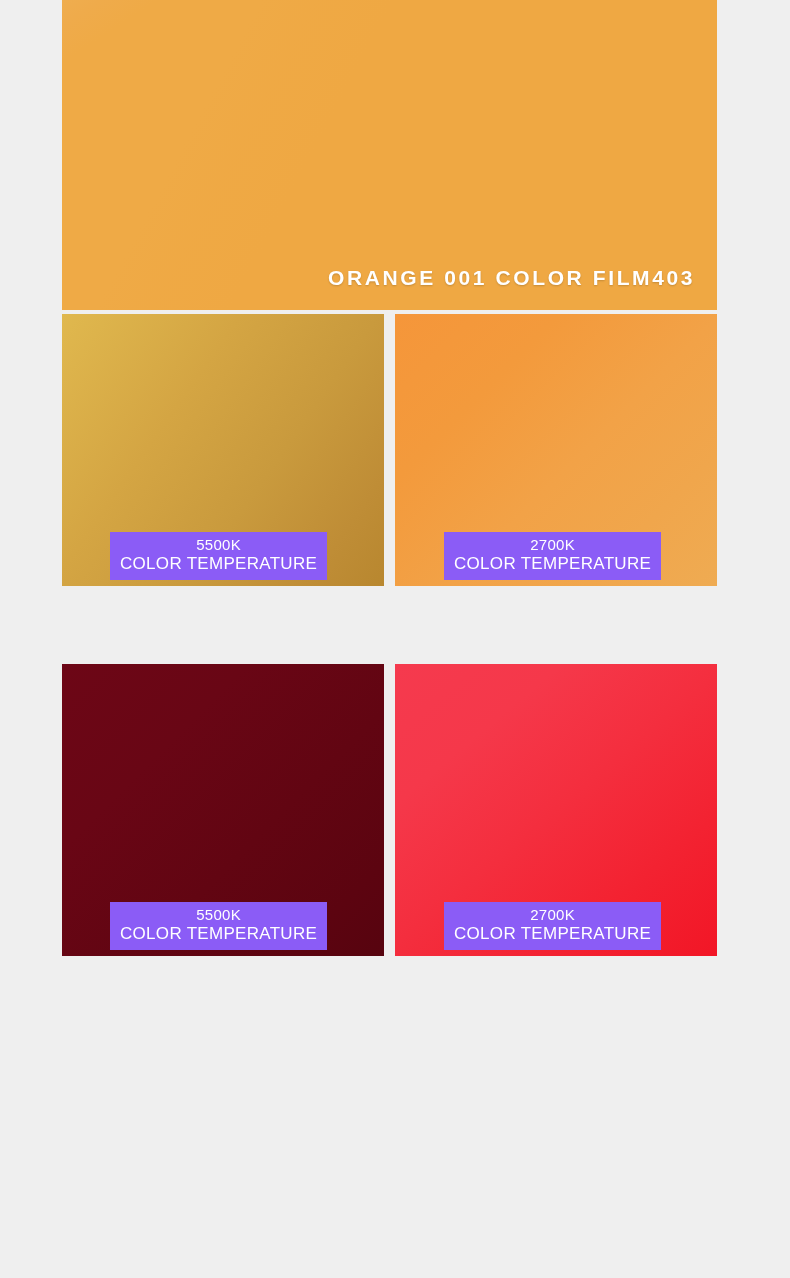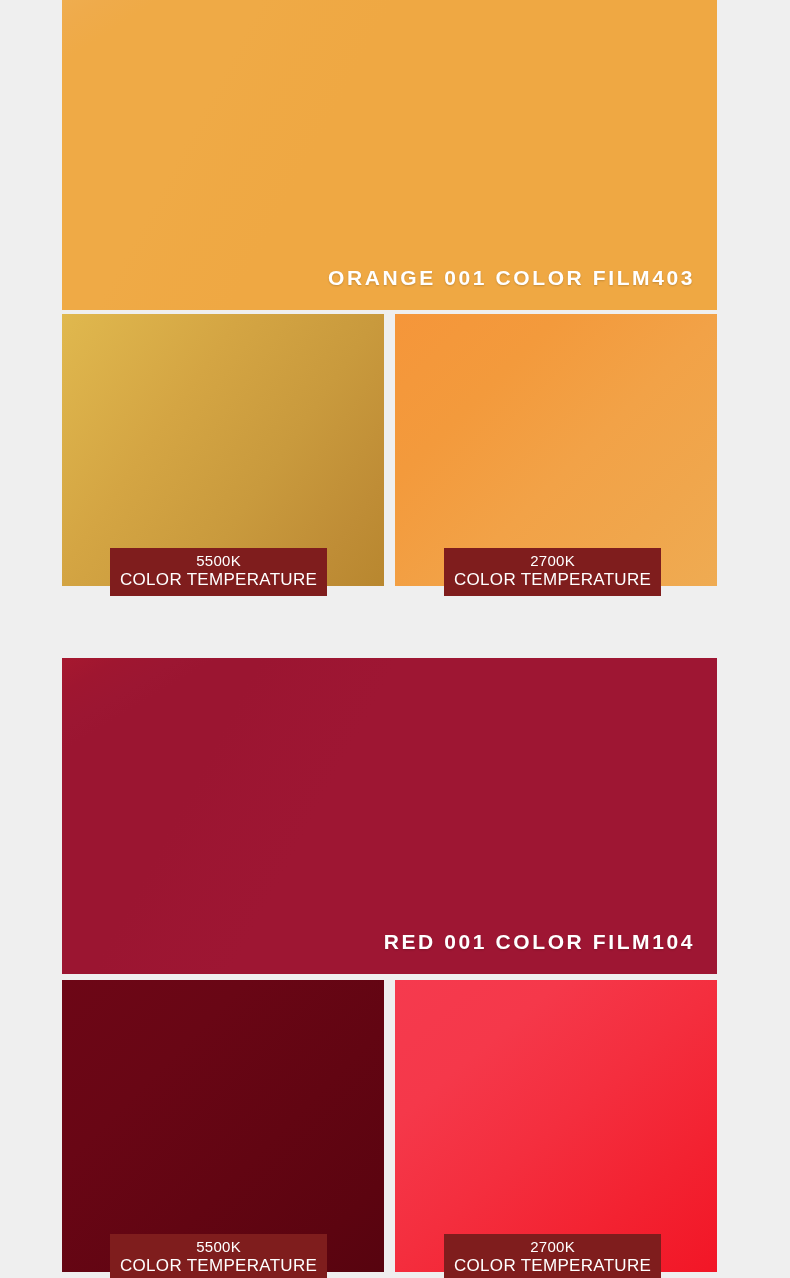--- a/index.html
+++ b/index.html
@@ -53,22 +53,22 @@
   .swatch {
     position: relative;
     width: 322px;
     overflow: hidden;
   }
   .swatch-left { width: 322px; }
   .swatch-right { width: 322px; }
 
   .label-badge {
     position: absolute;
-    bottom: 0;
-    background: #7f1d1d;
+    bottom: 16px;
+    background: #8b5cf6;
     color: #ffffff;
     text-align: center;
     line-height: 1.18;
     padding: 4px 10px 6px 10px;
     font-size: 15.5px;
     letter-spacing: 0.4px;
     white-space: nowrap;
     box-sizing: border-box;
   }
   .label-badge .k {
@@ -235,25 +235,20 @@
 
       <div class="label-badge badge-right">
         <span class="k">2700K</span>
         <span class="ct">COLOR TEMPERATURE</span>
       </div>
     </div>
   </div>
 
   <div class="product-block" id="block-red">
 
-    <div class="hero hero-red">
-      <div class="stripes"></div>
-      <div class="fade"></div>
-      <div class="hero-title">RED 001 COLOR FILM104</div>
-    </div>
 
     <div class="swatch-row">
       <div class="swatch swatch-left sw-red-5500"></div>
       <div class="swatch swatch-right sw-red-2700"></div>
 
       <div class="label-badge badge-left">
         <span class="k">5500K</span>
         <span class="ct">COLOR TEMPERATURE</span>
       </div>
 

